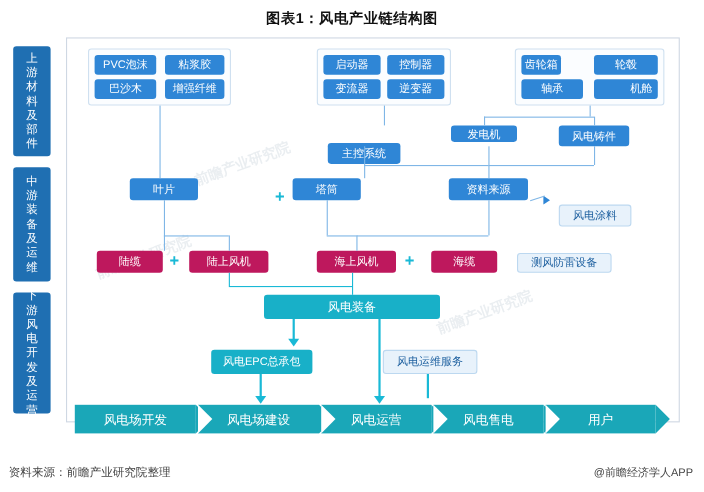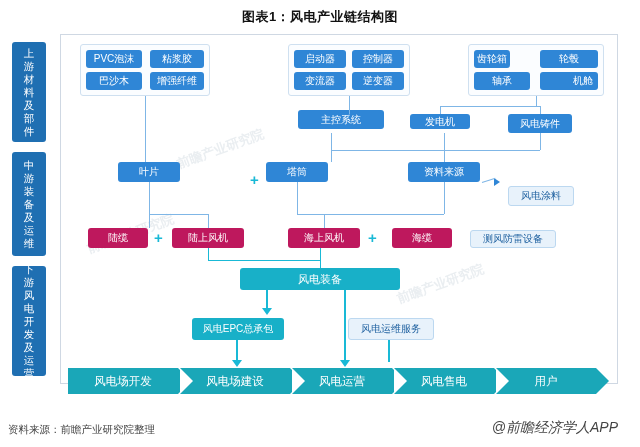--- a/index.html
+++ b/index.html
@@ -81,21 +81,21 @@
     width:0;height:0;border-top:13px solid transparent;
     border-bottom:13px solid transparent;border-left:13px solid #fff;
     z-index:3;
   }
   .chev.first::before{display:none;}
   .chev.last{background:#1aa7b8;}
   .footer{
     position:absolute;left:8px;bottom:10px;font-size:10.5px;color:#444;
   }
   .credit{
-    position:absolute;right:22px;bottom:10px;font-size:14px;color:#444;font-style:italic;
+    position:absolute;right:10px;bottom:10px;font-size:10px;color:#444;
   }
   .wm{
     position:absolute;color:rgba(140,160,180,.18);font-size:13px;
     font-weight:bold;pointer-events:none;user-select:none;
   }
   .wm2{transform:rotate(-20deg);}
 </style>
 </head>
 <body>
 
@@ -129,21 +129,21 @@
 <div class="box blue" style="left:294px;top:50px;width:52px;height:18px;">启动器</div>
 <div class="box blue" style="left:352px;top:50px;width:52px;height:18px;">控制器</div>
 <div class="box blue" style="left:294px;top:72px;width:52px;height:18px;">变流器</div>
 <div class="box blue" style="left:352px;top:72px;width:52px;height:18px;">逆变器</div>
 
 <div class="box blue" style="left:474px;top:50px;width:36px;height:18px;">齿轮箱</div>
 <div class="box blue" style="left:540px;top:50px;width:58px;height:18px;">轮毂</div>
 <div class="box blue" style="left:474px;top:72px;width:56px;height:18px;">轴承</div>
 <div class="box blue" style="left:540px;top:72px;width:58px;height:18px;padding-left:28px;">机舱</div>
 
-<div class="box blue" style="left:298px;top:110px;width:86px;height:19px;text-align:right;">主控系统</div>
+<div class="box blue" style="left:298px;top:130px;width:66px;height:19px;text-align:right;">主控系统</div>
 <div class="box blue" style="left:410px;top:114px;width:60px;height:15px;">发电机</div>
 <div class="box blue" style="left:508px;top:114px;width:64px;height:19px;">风电铸件</div>
 
 <div class="line vline" style="left:349px;top:96px;height:18px;"></div>
 <div class="line vline" style="left:536px;top:96px;height:10px;"></div>
 <div class="line hline" style="left:440px;top:106px;width:100px;"></div>
 <div class="line vline" style="left:440px;top:106px;height:8px;"></div>
 <div class="line vline" style="left:540px;top:106px;height:8px;"></div>
 
 <div class="box blue" style="left:118px;top:162px;width:62px;height:20px;">叶片</div>

